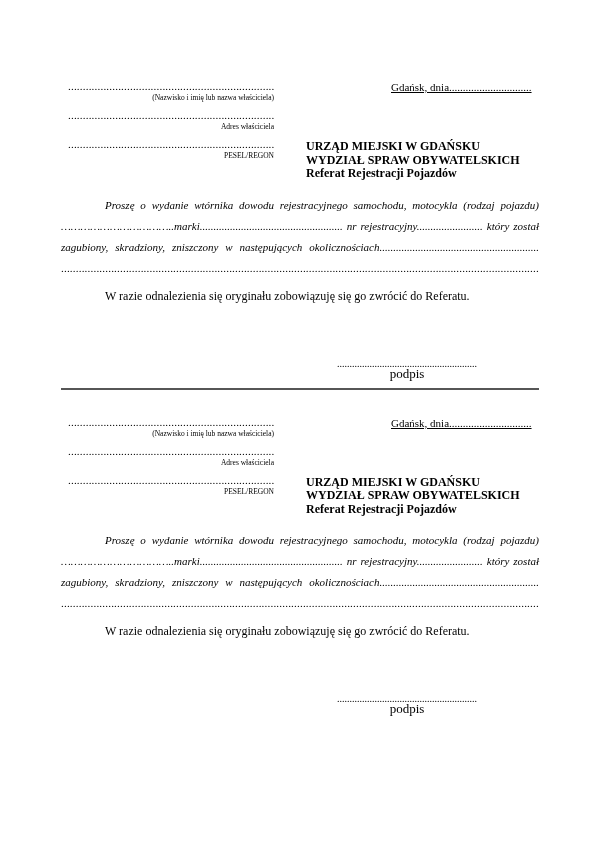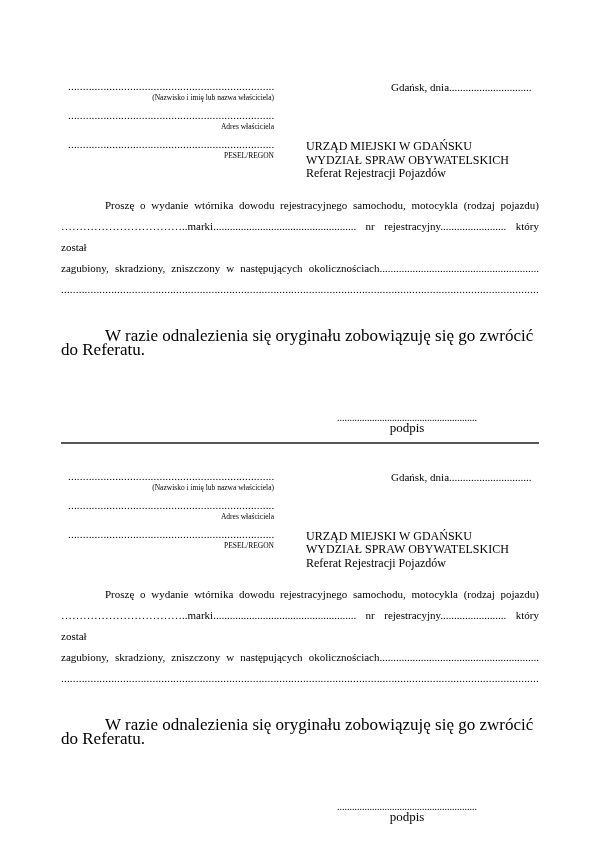--- a/index.html
+++ b/index.html
@@ -24,31 +24,31 @@
     white-space: nowrap; overflow: hidden; width: 206px;
     letter-spacing: 0.2px;
   }
   .field-label {
     font-size: 7.5px; line-height: 9px;
     text-align: right; width: 206px; margin-top: 1px;
   }
   .right-col { width: 233px; }
   .date-line {
     font-size: 11px; line-height: 14px;
-    padding-left: 85px; white-space: nowrap; overflow: hidden;
+    padding-left: 85px; white-space: nowrap; overflow: hidden; text-decoration: underline;
   }
-  .office { margin-top: 46px; font-size: 12px; line-height: 13.5px; }
+  .office { margin-top: 46px; font-size: 12px; line-height: 13.5px; font-weight: bold; }
   .office-line { white-space: nowrap; }
   .body-par { margin-top: 14px; font-size: 11px; line-height: 21px; }
-  .jline { text-align: justify; text-align-last: justify; }
+  .jline { text-align: justify; text-align-last: justify; font-style: italic; }
   .indent { text-indent: 44px; }
   .clip { white-space: nowrap; overflow: hidden; letter-spacing: 0.2px; }
   .declaration {
-    margin-top: 29px; text-indent: 44px;
-    font-size: 17px; line-height: 14px;
+    margin-top: 10px; text-indent: 44px;
+    font-size: 12px; line-height: 14px;
   }
   .signature-block {
     margin: 55px 62px 0 auto;
     width: 140px; text-align: center;
   }
   .sig-dots {
     font-size: 10px; line-height: 11px;
     white-space: nowrap; overflow: hidden; width: 140px;
   }
   .sig-label { font-size: 13px; line-height: 9px; }

